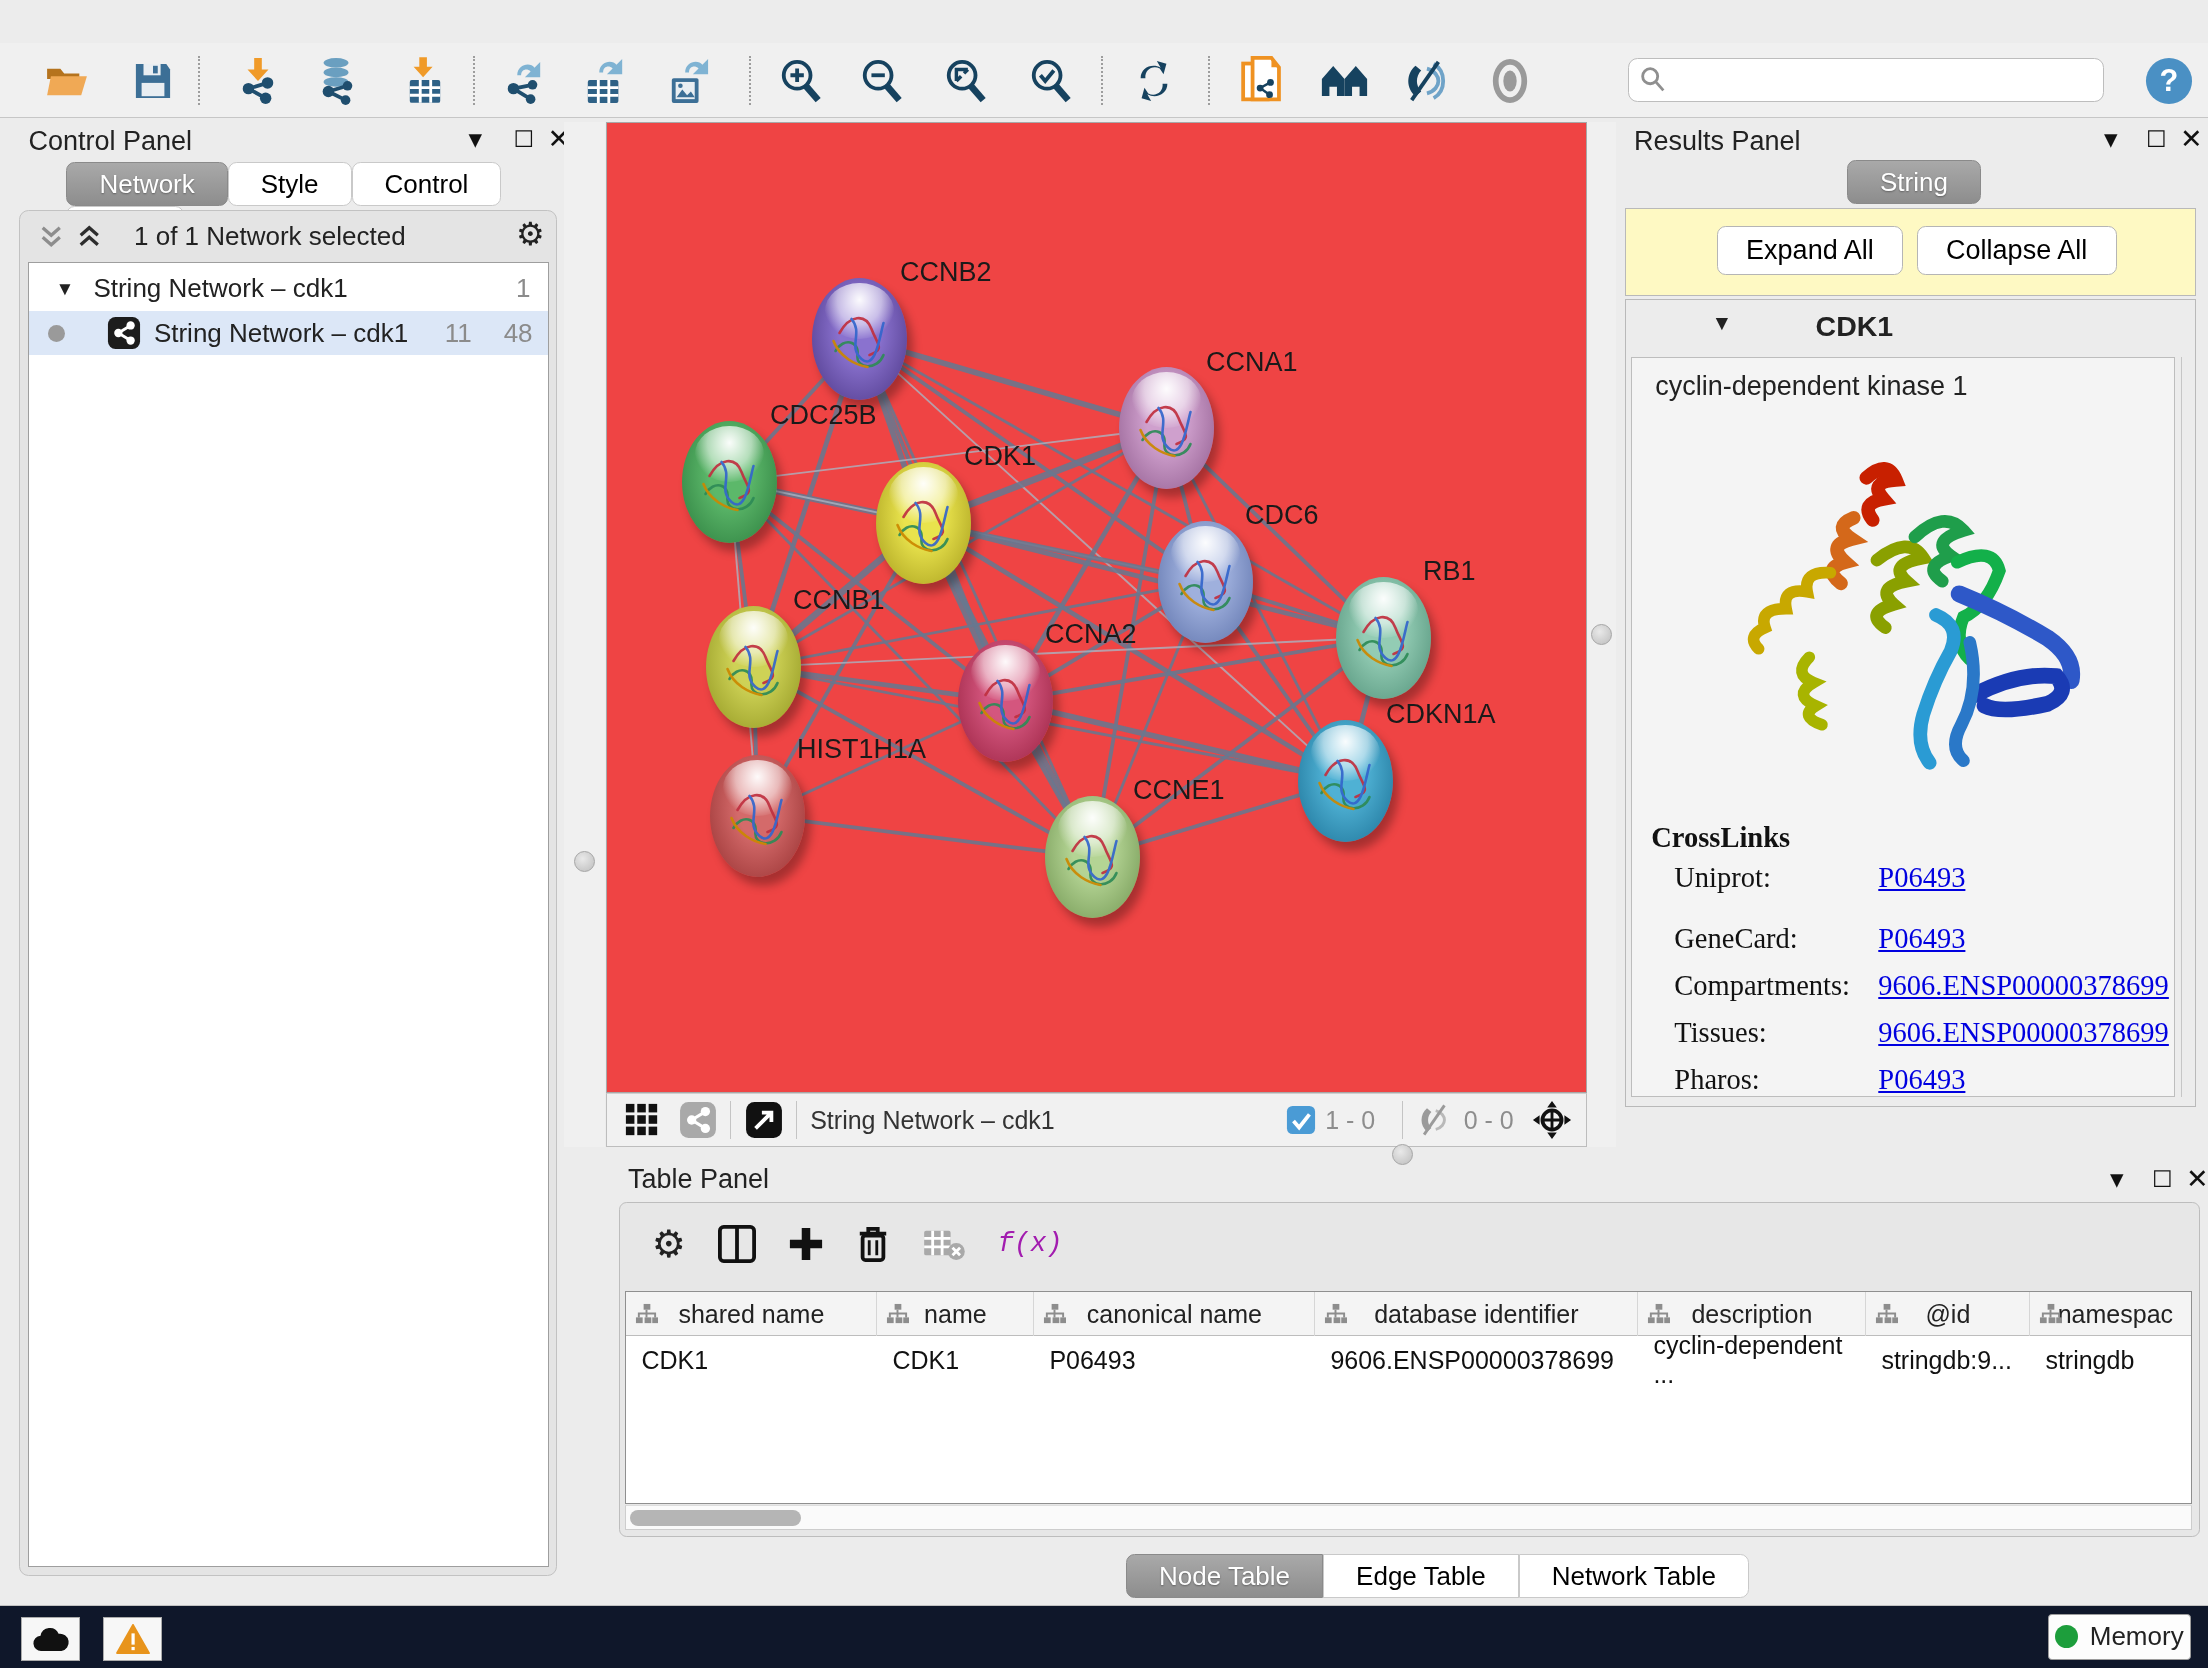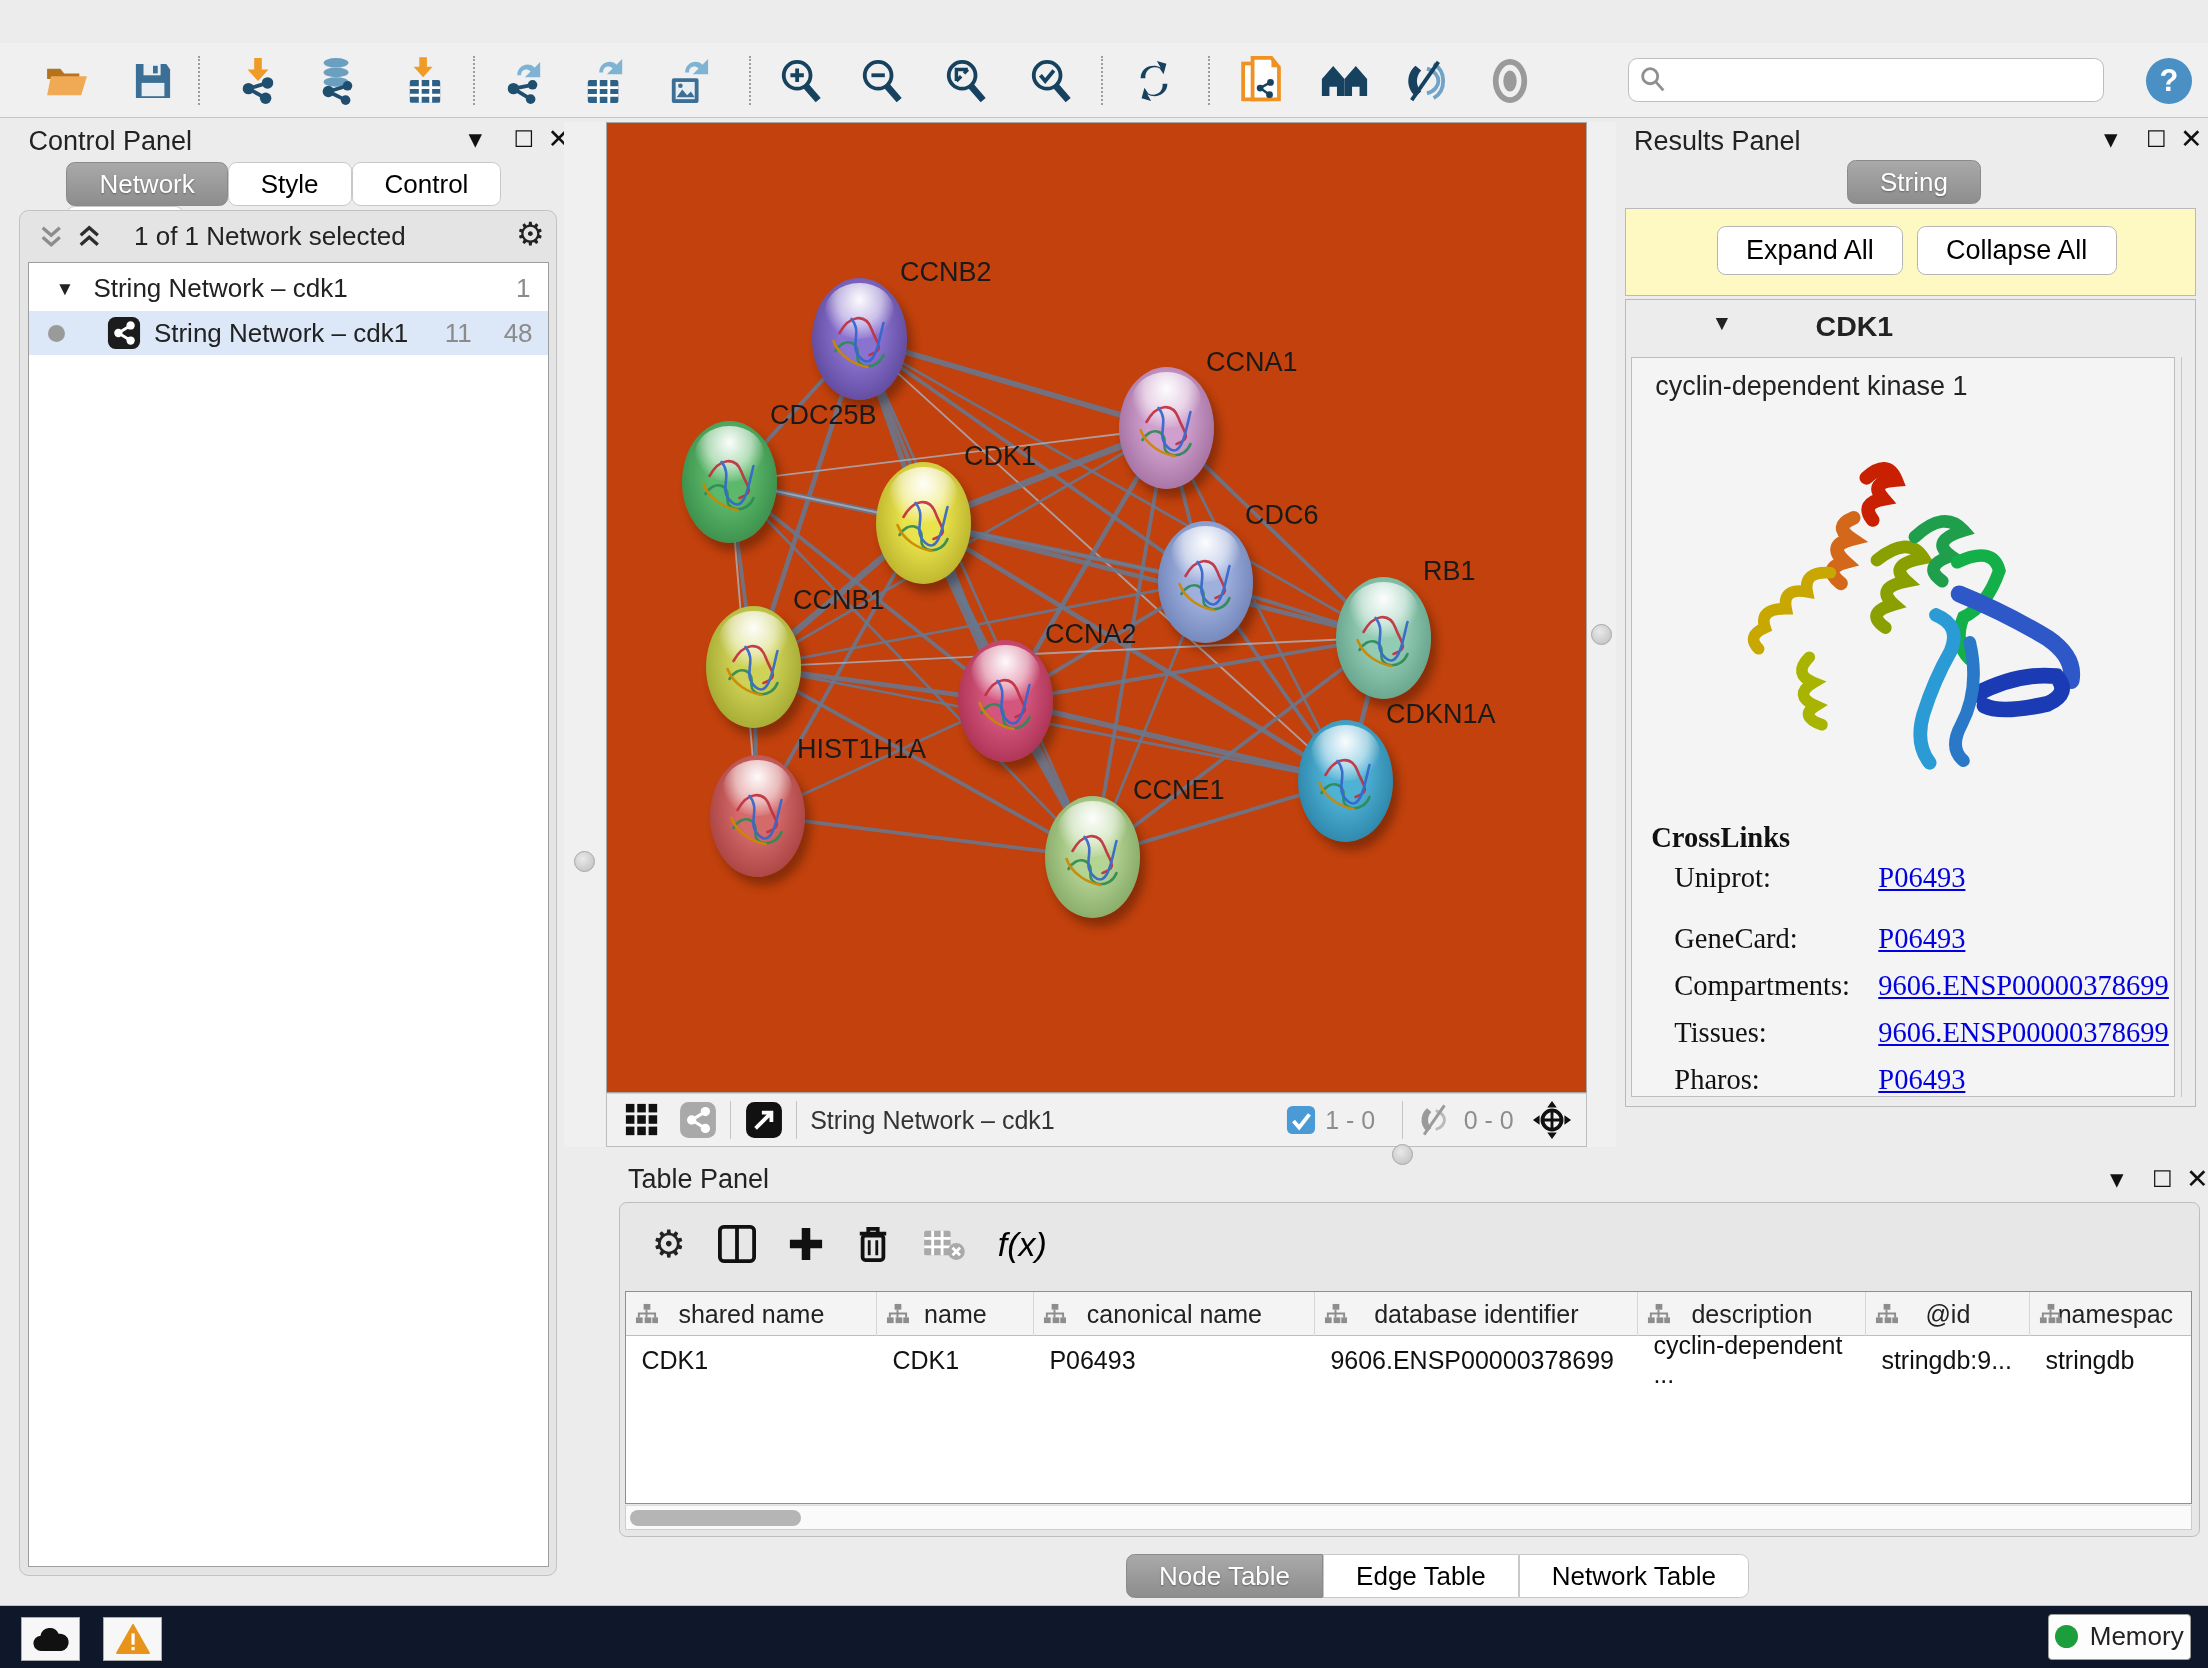--- a/index.html
+++ b/index.html
@@ -36,21 +36,21 @@
   .control-panel{position:absolute;left:11.4px;top:122px;width:552px;height:1457px;}
   .cp-tabs{position:absolute;left:55px;top:40px;}
   .cp-inner{position:absolute;left:7.6px;top:88px;width:538px;height:1366px;
     background:#e4e4e4;border:1px solid #c2c2c2;border-radius:9.5px;}
   .cp-toolrow{position:absolute;left:0;top:0;width:100%;height:49px;font-size:26px;}
   .cp-list{position:absolute;left:7.6px;top:51px;width:521px;height:1305px;background:#fff;
     border:1px solid #9e9e9e;}
   .cp-row{position:absolute;left:0;width:100%;height:44px;font-size:26px;display:flex;align-items:center;}
   .badge{color:#8b8b8b;}
   
-  .canvas{position:absolute;left:606px;top:122px;width:981px;height:971px;background:#c2410c;
+  .canvas{position:absolute;left:606px;top:122px;width:981px;height:971px;background:#ef4444;
     border:1px solid #a8a8a8;overflow:hidden;}
   .edges{position:absolute;left:0;top:0;}
   .node{position:absolute;width:95px;height:122px;border-radius:50%;
     box-shadow:5.7px 8.6px 9.5px rgba(0,0,0,.30);}
   .node .gloss{position:absolute;left:14%;top:4%;width:72%;height:46%;border-radius:50%;
     background:radial-gradient(ellipse at 50% 30%,rgba(255,255,255,.97) 0%,rgba(255,255,255,.55) 45%,rgba(255,255,255,0) 75%);}
   .nlabel{position:absolute;font-size:27px;color:#1a1a1a;white-space:nowrap;}
   .view-toolbar{position:absolute;left:606px;top:1093px;width:981px;height:54px;
     background:#f1f1f1;border:1px solid #bdbdbd;border-top:1px solid #cfcfcf;
     display:flex;align-items:center;font-size:25px;color:#333;}
@@ -651,21 +651,21 @@
           <path d="M14 17 v16 M22 17 v16" stroke="#111" stroke-width="3"></path>
           </svg>
         <svg class="tp-tool" width="44" height="34" viewBox="0 0 46 36">
           <rect x="2" y="4" width="28" height="26" rx="2" fill="#a9a9a9"></rect>
           <g stroke="#fff" stroke-width="3">
               <path d="M2 12 h28 M2 21 h28 M11 4 v26 M21 4 v26"></path>
             </g>
           <circle cx="36" cy="26" r="9" fill="#a9a9a9"></circle>
             <path d="M32 22 l8 8 M40 22 l-8 8" stroke="#fff" stroke-width="3"></path>
           </svg>
-        <span class="tp-tool" style="font-family:Liberation Sans, sans-serif;font-style:italic;font-size:34px;color:#000000">f(x)</span>
+        <span class="tp-tool" style="font-family:Liberation Mono, monospace;font-style:italic;font-size:27px;color:#a21caf">f(x)</span>
       </div>
       <div class="tp-table">
         <div class="th-row" id="tableHead">
             <div class="th-cell" style="left: 0px; width: 251px;">
               <svg width="25" height="23" viewBox="0 0 26 24" style="position:absolute;left:7.6px;top:10.5px">
                 <g fill="#8d8d8d">
                   <rect x="10" y="1" width="7" height="6"></rect>
                   <rect x="2" y="15" width="7" height="6"></rect>
                   <rect x="11" y="15" width="7" height="6"></rect>
                   <rect x="19" y="15" width="6" height="6"></rect>

